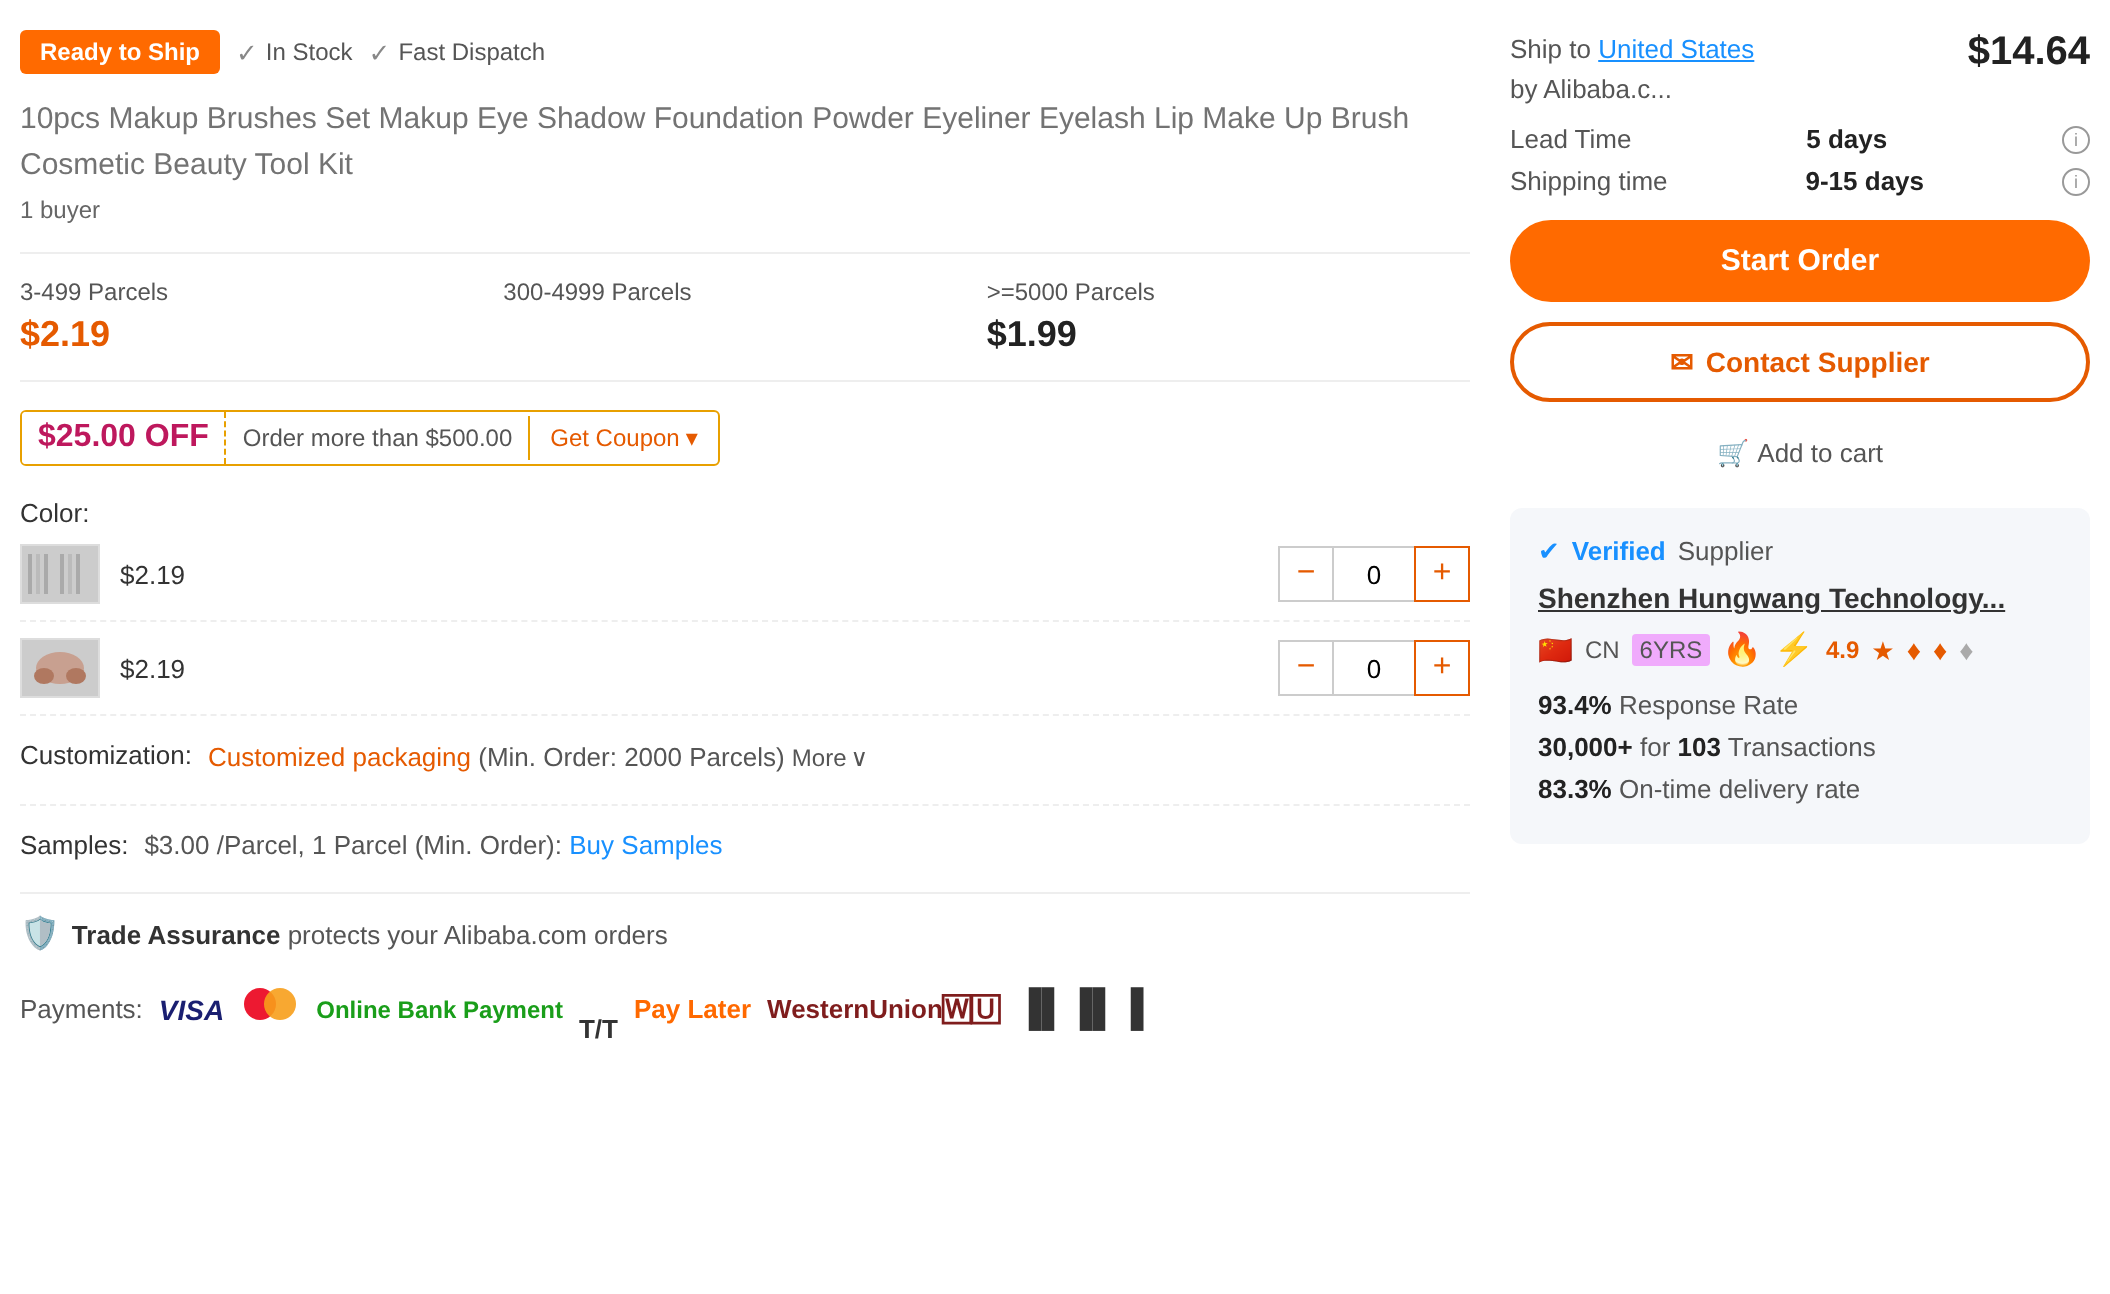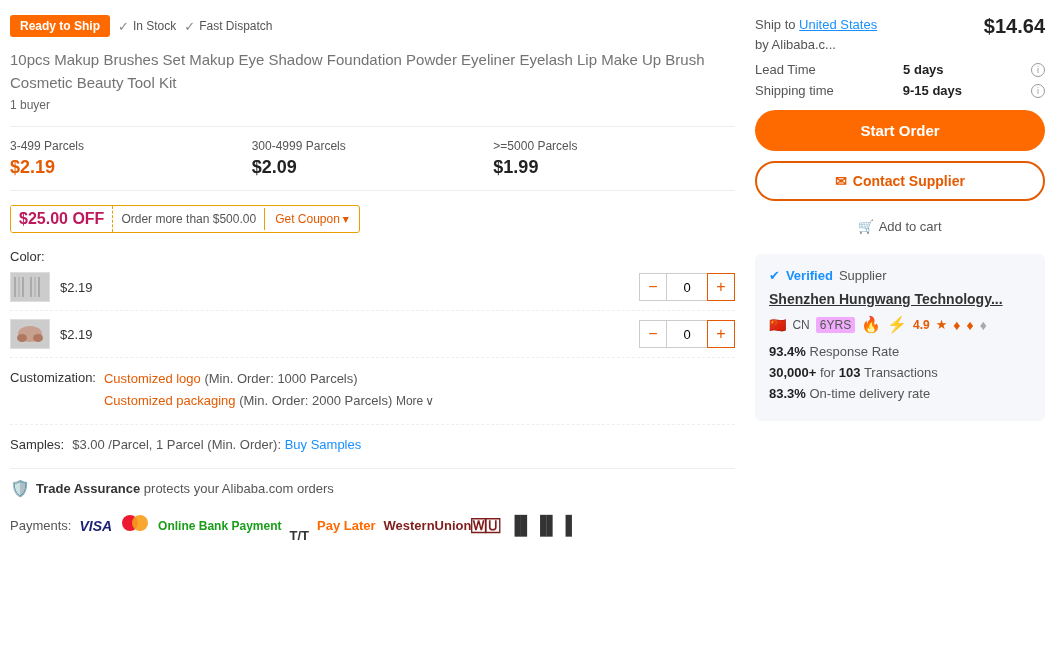--- a/index.html
+++ b/index.html
@@ -127,21 +127,20 @@
     <div class="product-title">10pcs Makup Brushes Set Makup Eye Shadow Foundation Powder Eyeliner Eyelash Lip Make Up Brush Cosmetic Beauty Tool Kit</div>
     <div class="buyer-count">1 buyer</div>
 
     <div class="price-table">
       <div class="price-col">
         <div class="price-range">3-499 Parcels</div>
         <div class="price-value orange">$2.19</div>
       </div>
       <div class="price-col">
         <div class="price-range">300-4999 Parcels</div>
-        <div class="price-value dark">$2.09</div>
       </div>
       <div class="price-col">
         <div class="price-range">&gt;=5000 Parcels</div>
         <div class="price-value dark">$1.99</div>
       </div>
     </div>
 
     <div class="coupon-bar">
       <div class="coupon-off">
         <span class="bold">$25.00 OFF</span>
@@ -190,23 +189,20 @@
           <button class="qty-btn">−</button>
           <input class="qty-input" type="text" value="0" style="">
           <button class="qty-btn" style="color:#e55a00; border:1px solid #e55a00;">+</button>
         </div>
       </div>
     </div>
 
     <div class="custom-row">
       <div class="custom-label">Customization:</div>
       <div class="custom-details">
-        <div>
-          <a class="custom-link">Customized logo</a><span> (Min. Order: 1000 Parcels)</span>
-        </div>
         <div>
           <a class="custom-link">Customized packaging</a><span> (Min. Order: 2000 Parcels)</span>
           <span class="more-link">
             <span>More</span>
             <span>∨</span>
           </span>
         </div>
       </div>
     </div>
 

